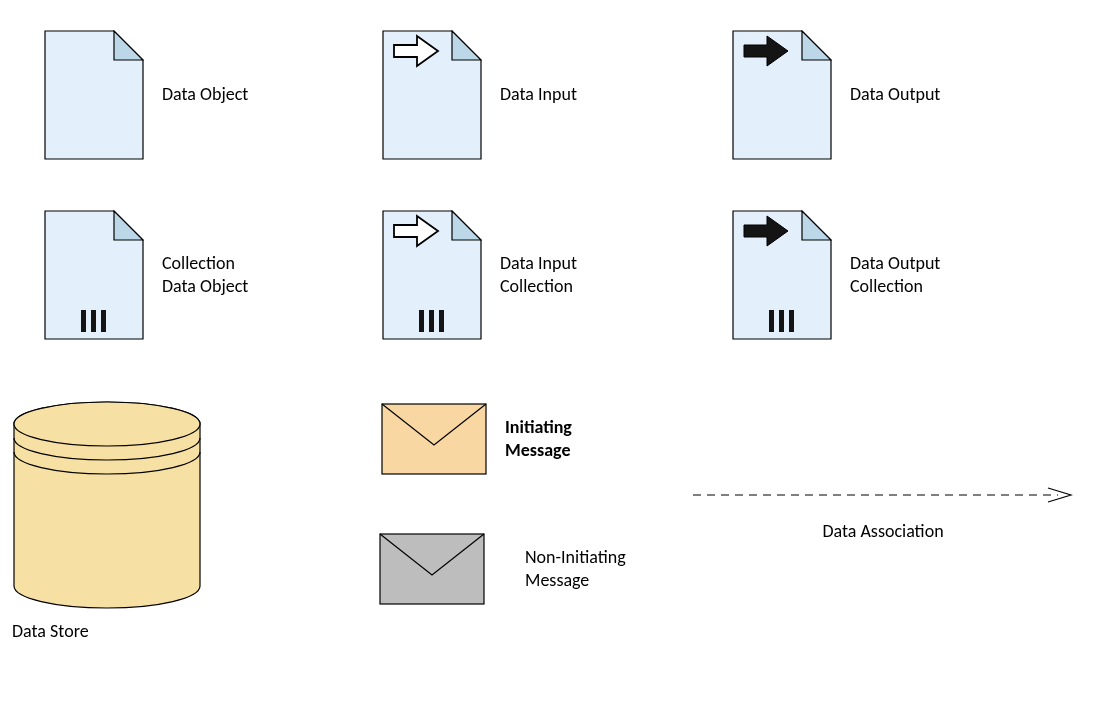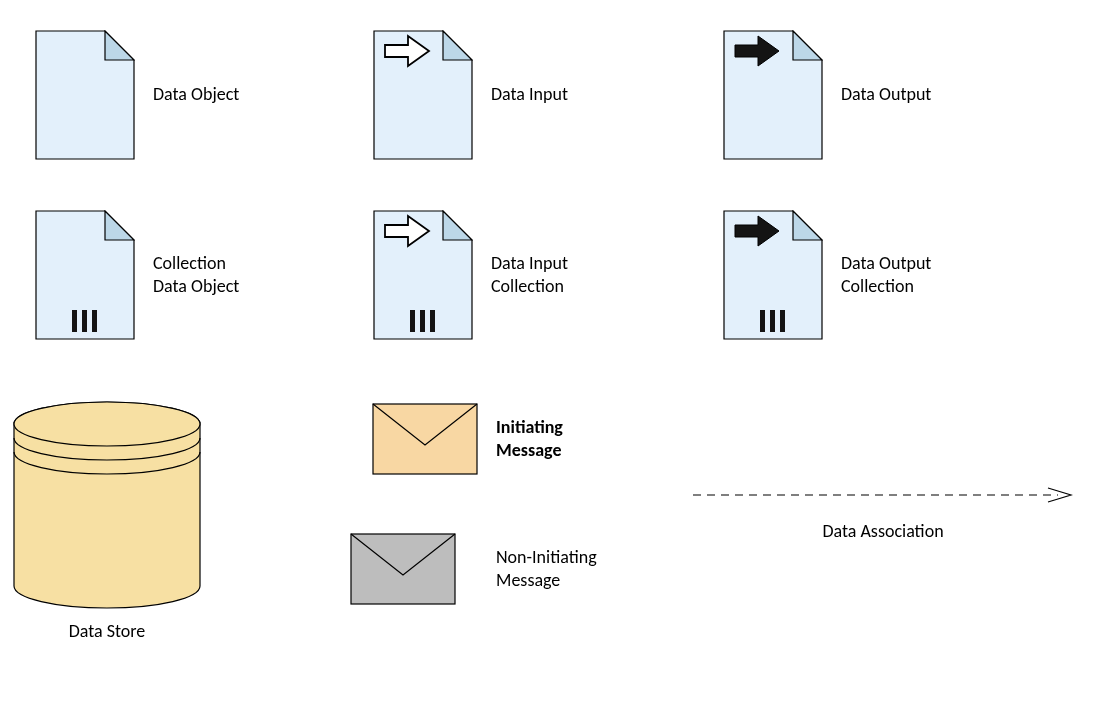--- a/index.html
+++ b/index.html
@@ -10,26 +10,27 @@
       font-family: Calibri, Arial, sans-serif;
       font-size: 18px;
       color: #000;
       position: relative;
     }
     .item {
       position: absolute;
       display: flex;
       align-items: center;
       gap: 18px;
+      margin-left: 9px;
     }
     .item-below {
       position: absolute;
       display: flex;
       flex-direction: column;
-      align-items: center;
+      align-items: flex-start;
       gap: 10px;
     }
     .label { line-height: 1.3; }
     svg { display: block; }
     .assoc-wrap {
       position: absolute;
       display: flex;
       flex-direction: column;
       align-items: center;
       gap: 15px;
@@ -138,21 +139,21 @@
       <rect x="1" y="1" width="104" height="70" fill="#f8d7a3" stroke="#000" stroke-width="1.2"></rect>
       <path d="M1 1 L53 42 L105 1" fill="none" stroke="#000" stroke-width="1.2"></path>
     </svg>
   </span>
   <span class="label">
     <div>Initiating</div>
     <div>Message</div>
   </span>
 </div>
 
-<div class="item" style="left:350px; top:533px;gap:40px;">
+<div class="item" style="left:370px; top:533px;gap:40px;">
   <span>
     <svg width="106" height="72" viewBox="0 0 106 72">
       <rect x="1" y="1" width="104" height="70" fill="#bdbdbd" stroke="#000" stroke-width="1.2"></rect>
       <path d="M1 1 L53 42 L105 1" fill="none" stroke="#000" stroke-width="1.2"></path>
     </svg>
   </span>
   <span class="label">
     <div>Non-Initiating</div>
     <div>Message</div>
   </span>

